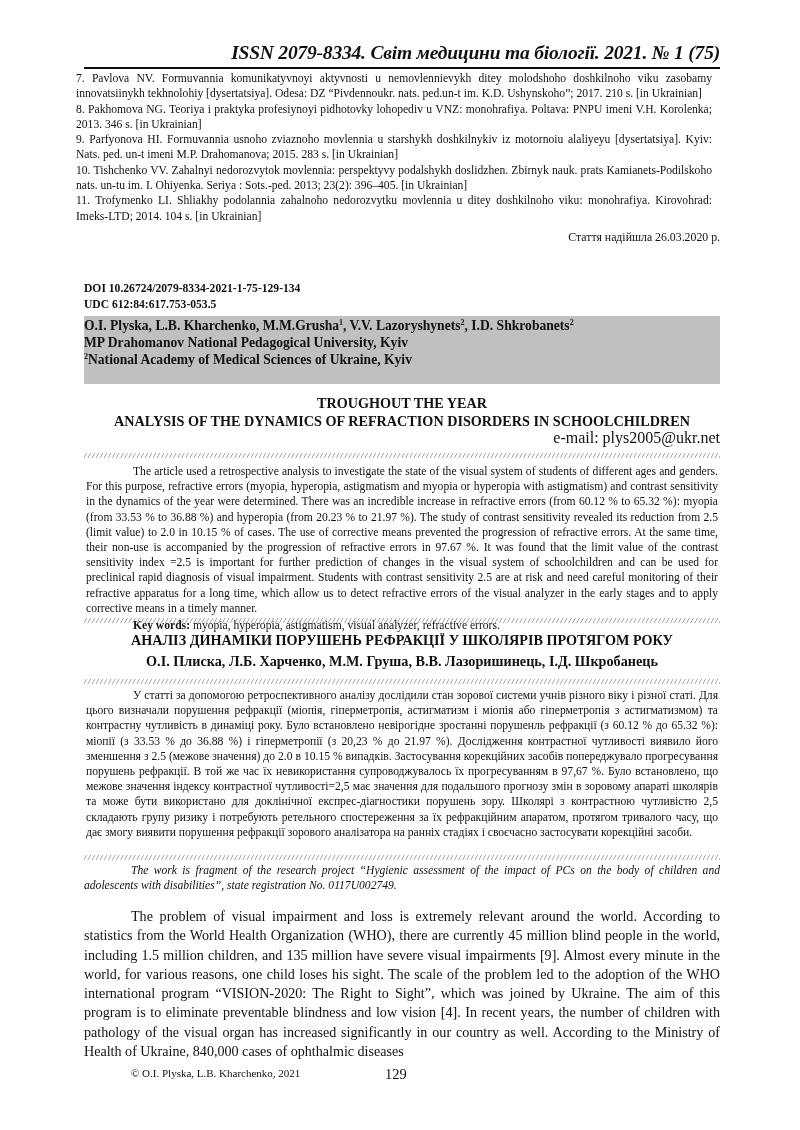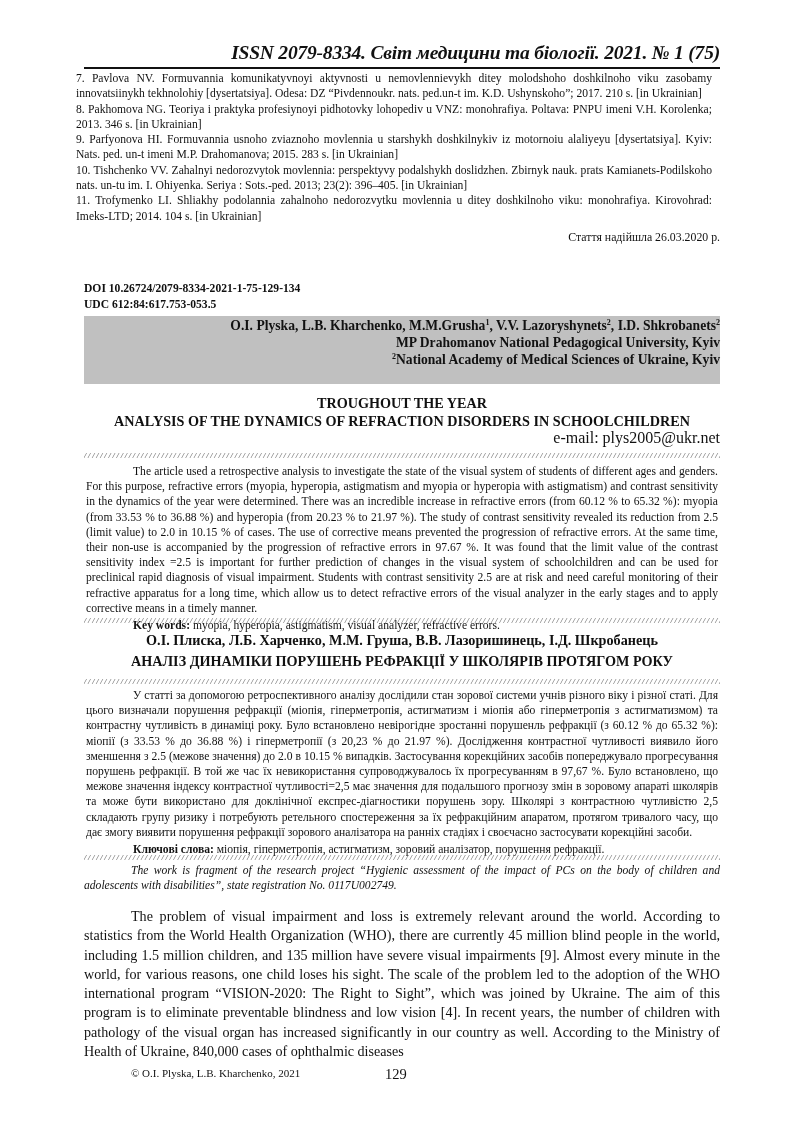--- a/index.html
+++ b/index.html
@@ -28,21 +28,21 @@
     text-align: right; font-size: 11.8px;
   }
 
   .ids {
     position: absolute; left: 84px; top: 281px; width: 636px;
     font-weight: bold; font-size: 11.6px; line-height: 15.5px;
   }
 
   .authors-box {
     position: absolute; left: 84px; top: 316px; width: 636px; height: 68px;
-    background: #c0c0c0; text-align: right; font-weight: bold;
+    background: #c0c0c0; text-align: left; font-weight: bold;
     font-size: 13.6px; line-height: 17px; padding-top: 1px; box-sizing: border-box;
   }
   .authors-box sup { font-size: 8px; vertical-align: 5px; line-height: 0; }
 
   .title-en {
     position: absolute; left: 84px; top: 394px; width: 636px;
     text-align: center; font-weight: bold; font-size: 14.2px; line-height: 18px;
   }
   .email {
     position: absolute; left: 84px; top: 429px; width: 636px;
@@ -126,29 +126,28 @@
 <div class="slashes" style="top:452px;">////////////////////////////////////////////////////////////////////////////////////////////////////////////////////////////////////////////////////////////////////</div>
 
 <div class="abstract" style="top:462px;">
   <p>The article used a retrospective analysis to investigate the state of the visual system of students of different ages and genders. For this purpose, refractive errors (myopia, hyperopia, astigmatism and myopia or hyperopia with astigmatism) and contrast sensitivity in the dynamics of the year were determined. There was an incredible increase in refractive errors (from 60.12 % to 65.32 %): myopia (from 33.53 % to 36.88 %) and hyperopia (from 20.23 % to 21.97 %). The study of contrast sensitivity revealed its reduction from 2.5 (limit value) to 2.0 in 10.15 % of cases. The use of corrective means prevented the progression of refractive errors. At the same time, their non-use is accompanied by the progression of refractive errors in 97.67 %. It was found that the limit value of the contrast sensitivity index =2.5 is important for further prediction of changes in the visual system of schoolchildren and can be used for preclinical rapid diagnosis of visual impairment. Students with contrast sensitivity 2.5 are at risk and need careful monitoring of their refractive apparatus for a long time, which allow us to detect refractive errors of the visual analyzer in the early stages and to apply corrective means in a timely manner.</p>
   <p class="kw"><b>Key words:</b><span> myopia, hyperopia, astigmatism, visual analyzer, refractive errors.</span></p>
 </div>
 
 <div class="slashes" style="top:617px;">////////////////////////////////////////////////////////////////////////////////////////////////////////////////////////////////////////////////////////////////////</div>
 
 <div class="authors-ua">
+  <div>АНАЛІЗ ДИНАМІКИ ПОРУШЕНЬ РЕФРАКЦІЇ У ШКОЛЯРІВ ПРОТЯГОМ РОКУ</div>
   <div>О.І. Плиска, Л.Б. Харченко, М.М. Груша, В.В. Лазоришинець, І.Д. Шкробанець</div>
-  <div>АНАЛІЗ ДИНАМІКИ ПОРУШЕНЬ РЕФРАКЦІЇ У ШКОЛЯРІВ ПРОТЯГОМ РОКУ</div>
 </div>
 
 <div class="slashes" style="top:678px;">////////////////////////////////////////////////////////////////////////////////////////////////////////////////////////////////////////////////////////////////////</div>
 
 <div class="abstract" style="top:686px;">
   <p>У статті за допомогою ретроспективного аналізу дослідили стан зорової системи учнів різного віку і різної статі. Для цього визначали порушення рефракції (міопія, гіперметропія, астигматизм і міопія або гіперметропія з астигматизмом) та контрастну чутливість в динаміці року. Було встановлено невірогідне зростанні порушенль рефракції (з 60.12 % до 65.32 %): міопії (з 33.53 % до 36.88 %) і гіперметропії (з 20,23 % до 21.97 %). Дослідження контрастної чутливості виявило його зменшення з 2.5 (межове значення) до 2.0 в 10.15 % випадків. Застосування корекційних засобів попереджувало прогресування порушень рефракції. В той же час їх невикористання супроводжувалось їх прогресуванням в 97,67 %. Було встановлено, що межове значення індексу контрастної чутливості=2,5 має значення для подальшого прогнозу змін в зоровому апараті школярів та може бути використано для доклінічної експрес-діагностики порушень зору. Школярі з контрастною чутливістю 2,5 складають групу ризику і потребують ретельного спостереження за їх рефракційним апаратом, протягом тривалого часу, що дає змогу виявити порушення рефракції зорового аналізатора на ранніх стадіях і своєчасно застосувати корекційні засоби.</p>
-  <p class="kw"><b>Ключові слова:</b><span> міопія, гіперметропія, астигматизм, зоровий аналізатор, порушення рефракції.</span></p>
 </div>
 
 <div class="slashes" style="top:854px;">////////////////////////////////////////////////////////////////////////////////////////////////////////////////////////////////////////////////////////////////////</div>
 
 <div class="funding">
   <p>The work is fragment of the research project “Hygienic assessment of the impact of PCs on the body of children and adolescents with disabilities”, state registration No. 0117U002749.</p>
 </div>
 
 <div class="body-text">
   <p>The problem of visual impairment and loss is extremely relevant around the world. According to statistics from the World Health Organization (WHO), there are currently 45 million blind people in the world, including 1.5 million children, and 135 million have severe visual impairments [9]. Almost every minute in the world, for various reasons, one child loses his sight. The scale of the problem led to the adoption of the WHO international program “VISION-2020: The Right to Sight”, which was joined by Ukraine. The aim of this program is to eliminate preventable blindness and low vision [4]. In recent years, the number of children with pathology of the visual organ has increased significantly in our country as well. According to the Ministry of Health of Ukraine, 840,000 cases of ophthalmic diseases</p>

